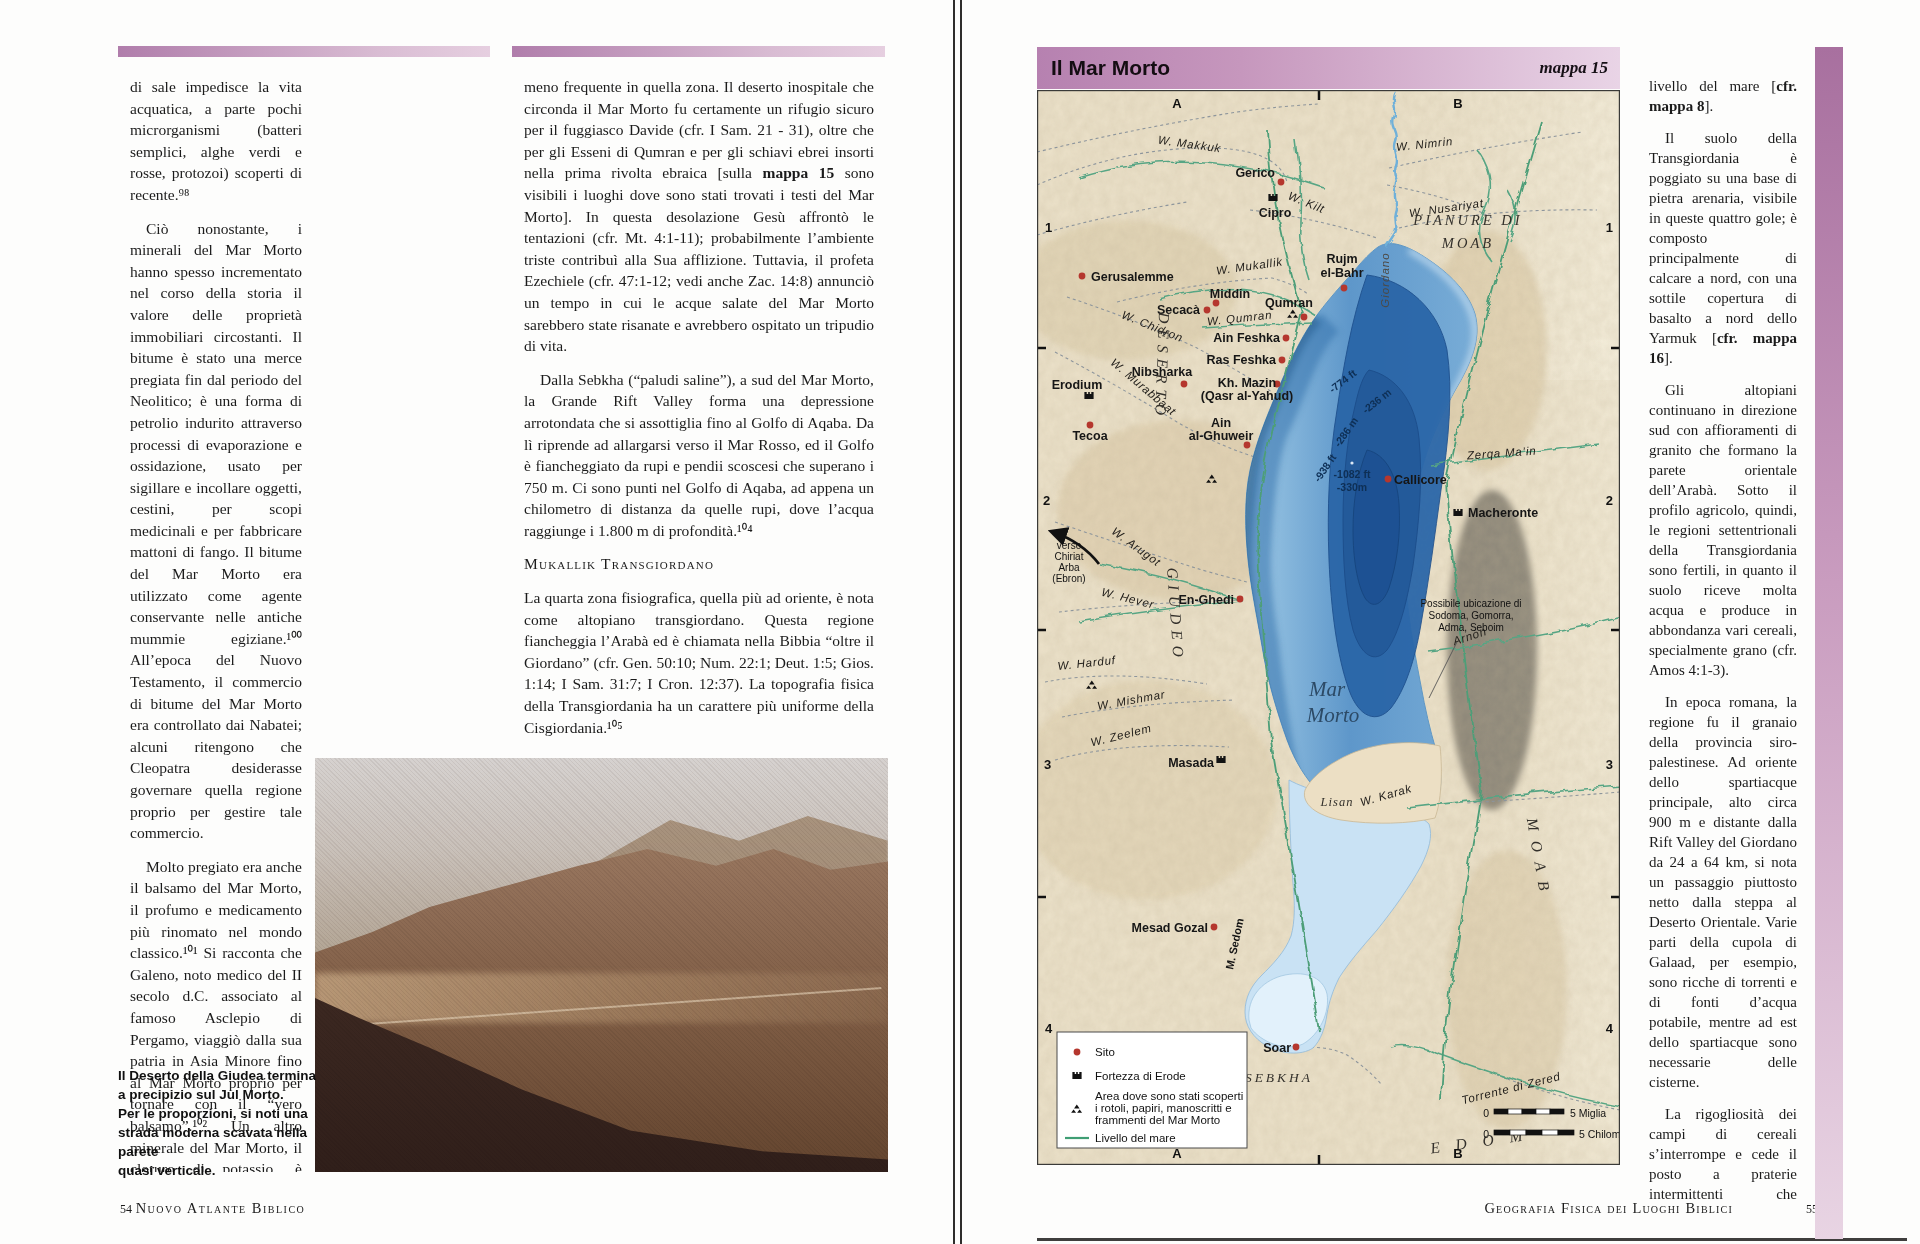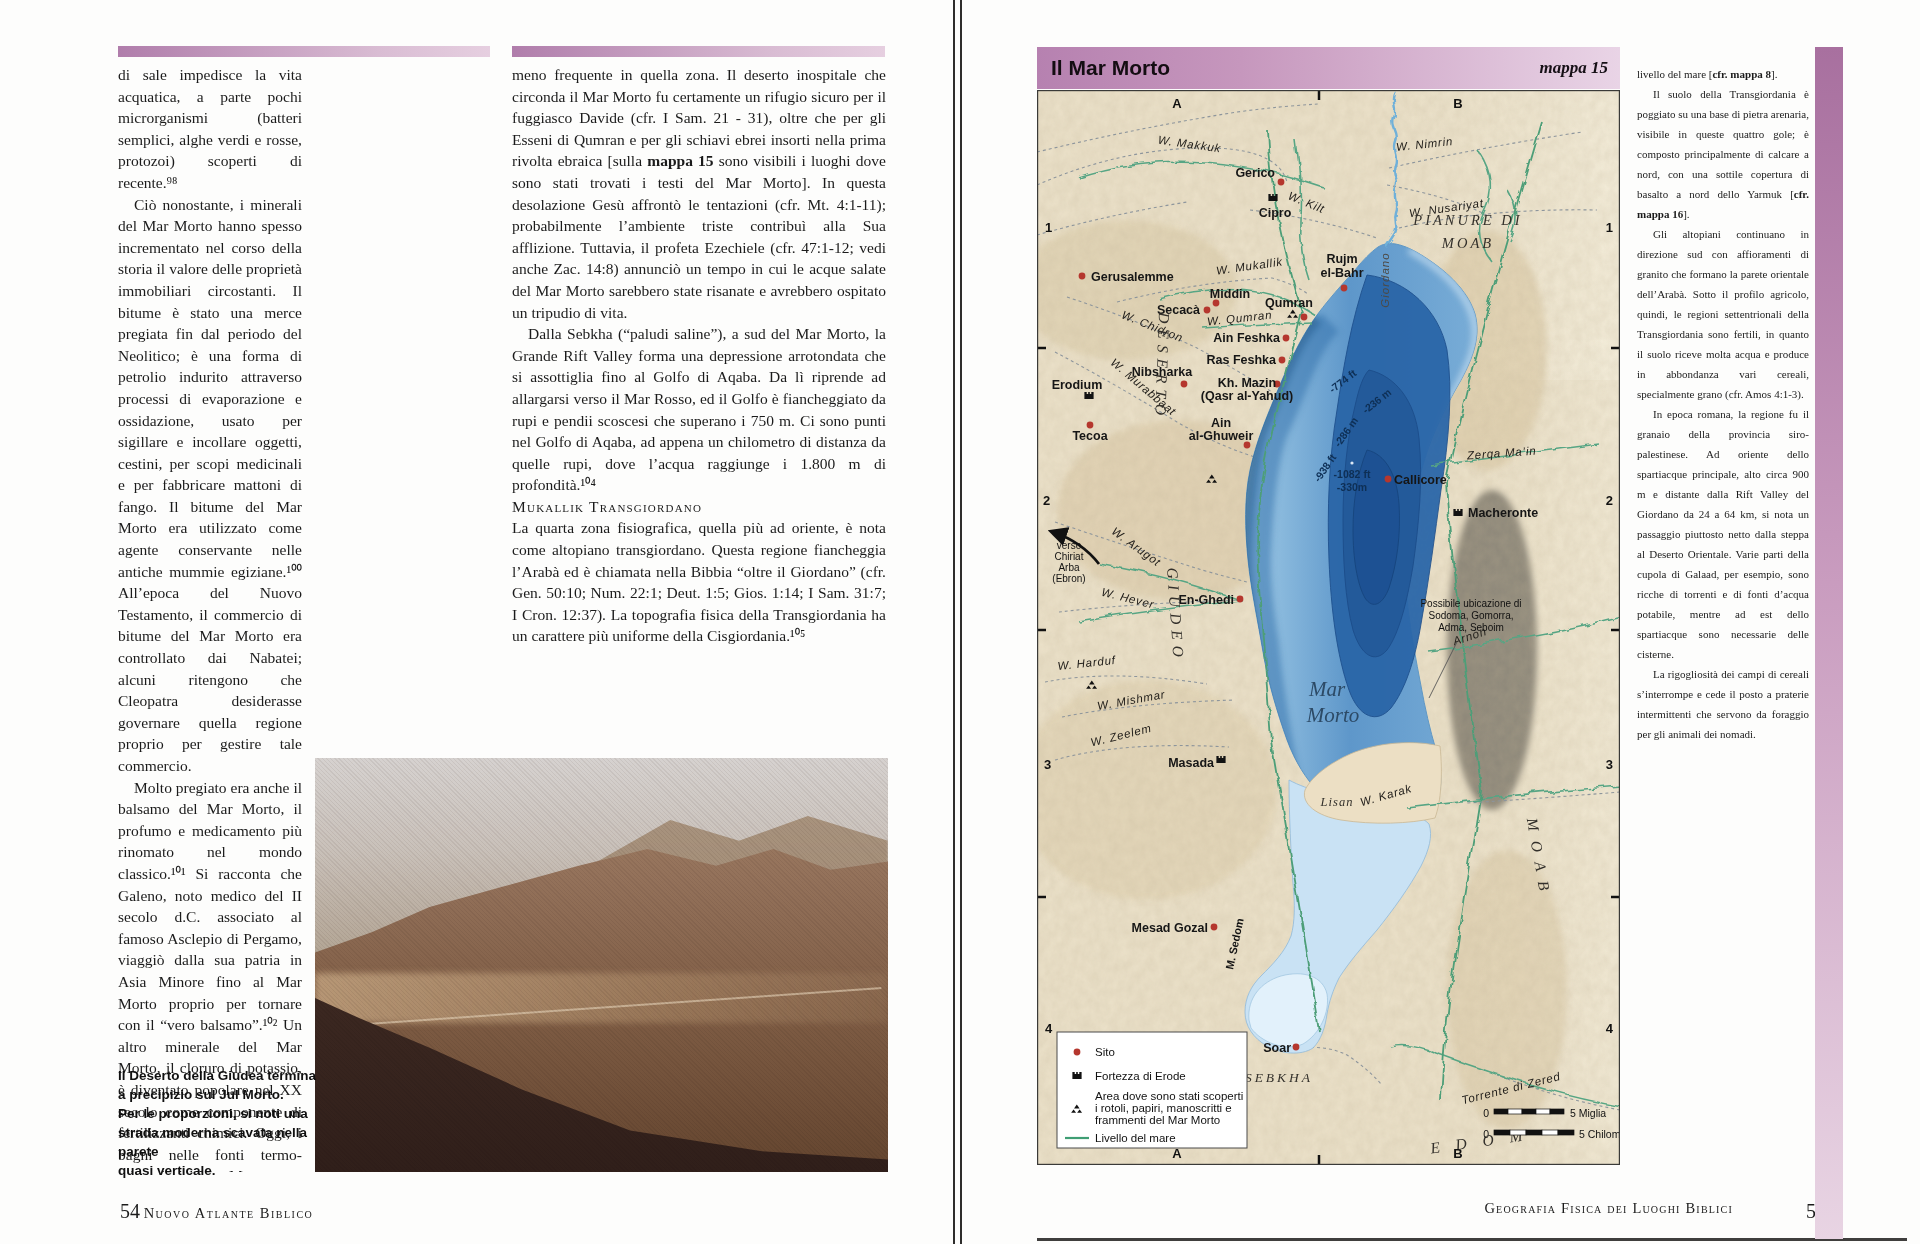--- a/index.html
+++ b/index.html
@@ -1,20 +1,20 @@
 <!DOCTYPE html>
 <html><head>
 <meta charset="utf-8">
 <style>
   html,body{margin:0;padding:0;background:#fcfbf9;}
   #page{position:relative;width:1920px;height:1244px;background:#fdfdfc;overflow:hidden;
         font-family:"Liberation Serif", serif;color:#1b1b1b;}
   .rule{position:absolute;height:11px;background:linear-gradient(90deg,#b07dab,#d9bcd3 70%,#e6cfe0);}
   .col{position:absolute;text-align:justify;font-size:15.5px;line-height:21.6px;overflow:hidden;}
-  .col p{margin:0;}
+  .col p{margin:12px;}
   .col p.ind{text-indent:16px;}
   .col b{font-weight:bold;}
   .smallcaps{font-variant:small-caps;letter-spacing:.6px;}
   .heading{margin:10px 0 3px 0;font-variant:small-caps;letter-spacing:1.2px;font-size:15.5px;}
   .photo-float{float:right;width:180px;height:418px;margin-top:694px;margin-left:8px;}
   
   .photo{position:absolute;left:315px;top:758px;width:573px;height:414px;overflow:hidden;
          background:linear-gradient(180deg,#d6d2d0 0%,#c9c1ba 22%,#bbafa2 38%,#b0a391 50%);}
   .ph-far{position:absolute;inset:0;background:linear-gradient(180deg,#ab9681,#97816a);
           clip-path:polygon(48% 26%,62% 15%,74% 20%,86% 14%,100% 20%,100% 60%,46% 60%);filter:blur(1px);}
@@ -30,25 +30,25 @@
       repeating-linear-gradient(45deg,rgba(70,50,40,.35) 0 1px,transparent 1px 3px),
       repeating-linear-gradient(-45deg,rgba(255,240,220,.30) 0 1px,transparent 1px 4px);}
   .caption{position:absolute;left:118px;top:1066px;width:215px;font-family:"Liberation Sans",sans-serif;
            font-weight:bold;font-size:13.5px;line-height:19px;white-space:pre-line;color:#101010;}
   .divider{position:absolute;left:953px;top:0;width:5px;height:1244px;border-left:2.5px solid #2e2d2c;border-right:2.5px solid #2e2d2c;}
   .map-header{position:absolute;left:1037px;top:47px;width:583px;height:42px;
       background:linear-gradient(90deg,#b681b0 0%,#c697bd 35%,#e9d4e6 100%);display:flex;align-items:center;}
   .map-header .t{font-family:"Liberation Sans",sans-serif;font-weight:bold;font-size:21px;color:#140d12;margin-left:14px;}
   .map-header .n{font-family:"Liberation Serif",serif;font-weight:bold;font-style:italic;font-size:17px;color:#161016;
       margin-left:auto;margin-right:12px;}
-  .sidebar{position:absolute;left:1637px;top:64px;width:172px;height:1135px;font-size:11px;line-height:20px;}
+  .sidebar{position:absolute;left:1637px;top:64px;width:172px;height:1135px;font-size:15px;line-height:20px;}
   .rightbar{position:absolute;left:1815px;top:47px;width:28px;height:1192px;
       background:linear-gradient(180deg,#a8709f 0%,#c99cbf 45%,#e8d4e3 100%);}
   .footer{position:absolute;top:1200px;font-size:14.5px;}
-  .footer .pn{font-size:20px;}
+  .footer .pn{font-size:12px;}
   .botline{position:absolute;left:1037px;top:1238px;width:870px;height:3px;background:#1d1c1b;opacity:.85;}
   svg .site-label{font-family:"Liberation Sans",sans-serif;font-weight:bold;font-size:12.5px;fill:#161616;}
   svg .site-label-sm{font-family:"Liberation Sans",sans-serif;font-weight:bold;font-size:11px;fill:#161616;}
   svg .tiny{font-family:"Liberation Sans",sans-serif;font-size:10px;fill:#111;}
   svg .wadi{font-family:"Liberation Sans",sans-serif;font-style:italic;font-size:11.5px;letter-spacing:.8px;fill:#23201c;}
   svg .river{font-family:"Liberation Sans",sans-serif;font-style:italic;font-size:11.5px;letter-spacing:1px;fill:#4c4a46;}
   svg .region{font-family:"Liberation Serif",serif;font-style:italic;font-size:14.5px;letter-spacing:3px;fill:#33302b;}
   svg .region-big{font-family:"Liberation Serif",serif;font-style:italic;font-size:15.5px;fill:#33302b;}
   svg .sea-name{font-family:"Liberation Serif",serif;font-style:italic;font-size:21px;fill:#2c4a66;}
   svg .depth{font-family:"Liberation Sans",sans-serif;font-weight:bold;font-size:10.5px;fill:#0e2f55;}

